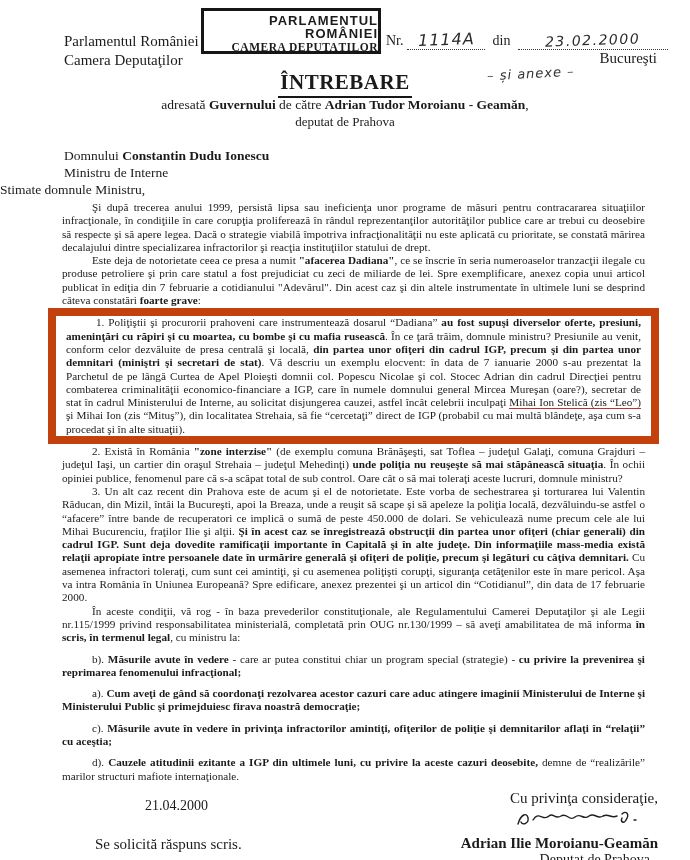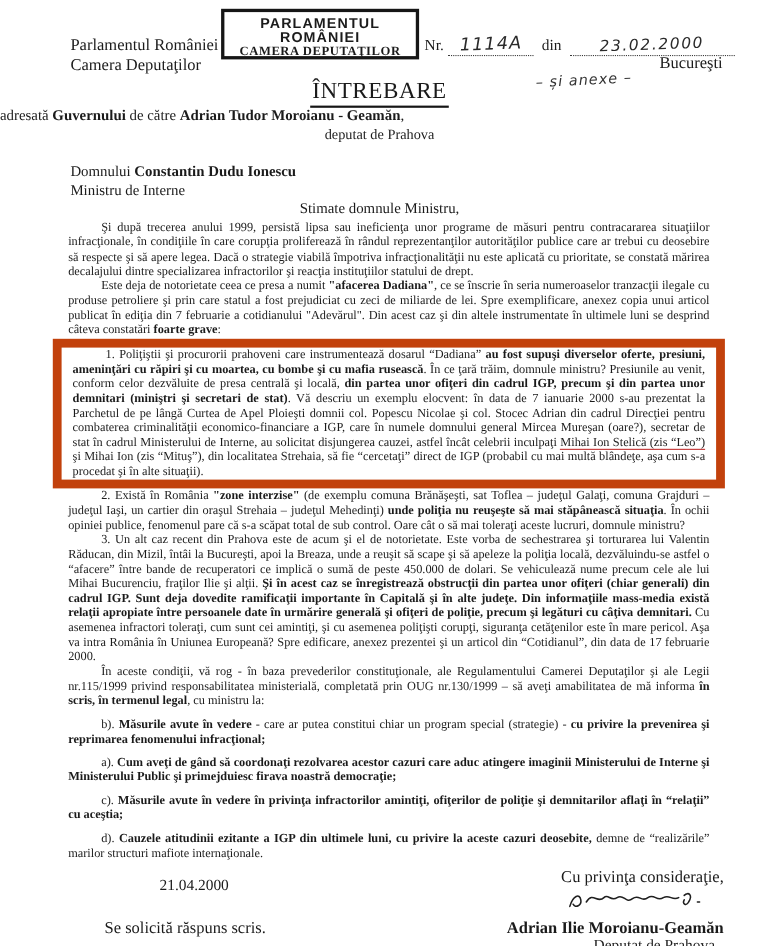--- a/index.html
+++ b/index.html
@@ -6,47 +6,47 @@
   .page{
     position:relative;width:690px;height:860px;margin:0 auto;
     background:#ffffff;color:#1b1b1b;
     font-family:"Liberation Serif","DejaVu Serif",serif;
     overflow:hidden;
   }
   
   .org-block{position:absolute;left:64px;top:32px;font-size:15px;line-height:19px;}
   .stamp{
     position:absolute;left:201px;top:8px;width:180px;height:46px;
-    border:3px solid #161616;text-align:center;padding-top:3px;box-sizing:border-box;
+    border:3px solid #161616;text-align:right;padding-top:3px;box-sizing:border-box;
     background:#fff;
   }
   .stamp .s1{font-family:"Liberation Sans","DejaVu Sans",sans-serif;font-weight:bold;font-size:13px;line-height:13px;letter-spacing:1px;}
   .stamp .s3{font-family:"Liberation Serif",serif;font-weight:bold;font-size:11.5px;line-height:14px;letter-spacing:0.5px;}
   .reg-line{position:absolute;left:386px;top:30px;font-size:14px;white-space:nowrap;}
   .formline{display:inline-block;border-bottom:1.6px dotted #3a3a3a;text-align:center;vertical-align:baseline;}
   .hand{
     font-family:"DejaVu Sans",sans-serif;font-style:italic;color:#2a2a2a;
     display:inline-block;transform:rotate(-2deg);
   }
   .hand.nr{font-size:16px;letter-spacing:1px;}
   .hand.dt{font-size:14px;letter-spacing:1.5px;}
   .city{position:absolute;right:33px;top:50px;font-size:15px;}
   .title-wrap{position:absolute;left:0;top:70px;width:100%;text-align:center;}
   .title{
-    display:inline-block;font-size:21px;font-weight:normal;letter-spacing:0.5px;
+    display:inline-block;font-size:21px;font-weight:bold;letter-spacing:0.5px;
     border-bottom:2.5px solid #161616;padding:0 2px 1px 2px;
   }
   .annotation{
     position:absolute;left:487px;top:66px;font-family:"DejaVu Sans",sans-serif;
     font-style:italic;font-size:13px;color:#333;letter-spacing:1px;transform:rotate(-3deg);
   }
-  .addressed{position:absolute;left:0;top:97px;width:100%;text-align:left;font-size:13.5px;}
+  .addressed{position:absolute;left:0;top:97px;width:100%;text-align:center;font-size:13.5px;}
   .addressed2{position:absolute;left:0;top:114px;width:100%;text-align:center;font-size:13px;}
   .addressee{position:absolute;left:64px;top:147px;font-size:13.5px;line-height:17px;}
-  .salutation{position:absolute;left:0;top:182px;width:100%;text-align:center;font-size:13.5px;}
+  .salutation{position:absolute;left:0;top:182px;width:100%;font-size:13.5px;}
   
   .body{
     position:absolute;left:62px;right:45px;top:201px;
     font-size:11.2px;line-height:13.3px;text-align:justify;
   }
   .body p{margin:0;text-indent:30px;}
   .b{font-weight:bold;}
   .u-red{border-bottom:1.6px solid #c03030;}
   .redbox{
     border:8px solid #c2410c;margin:1px -14px 1px -14px;padding:0 10px;

